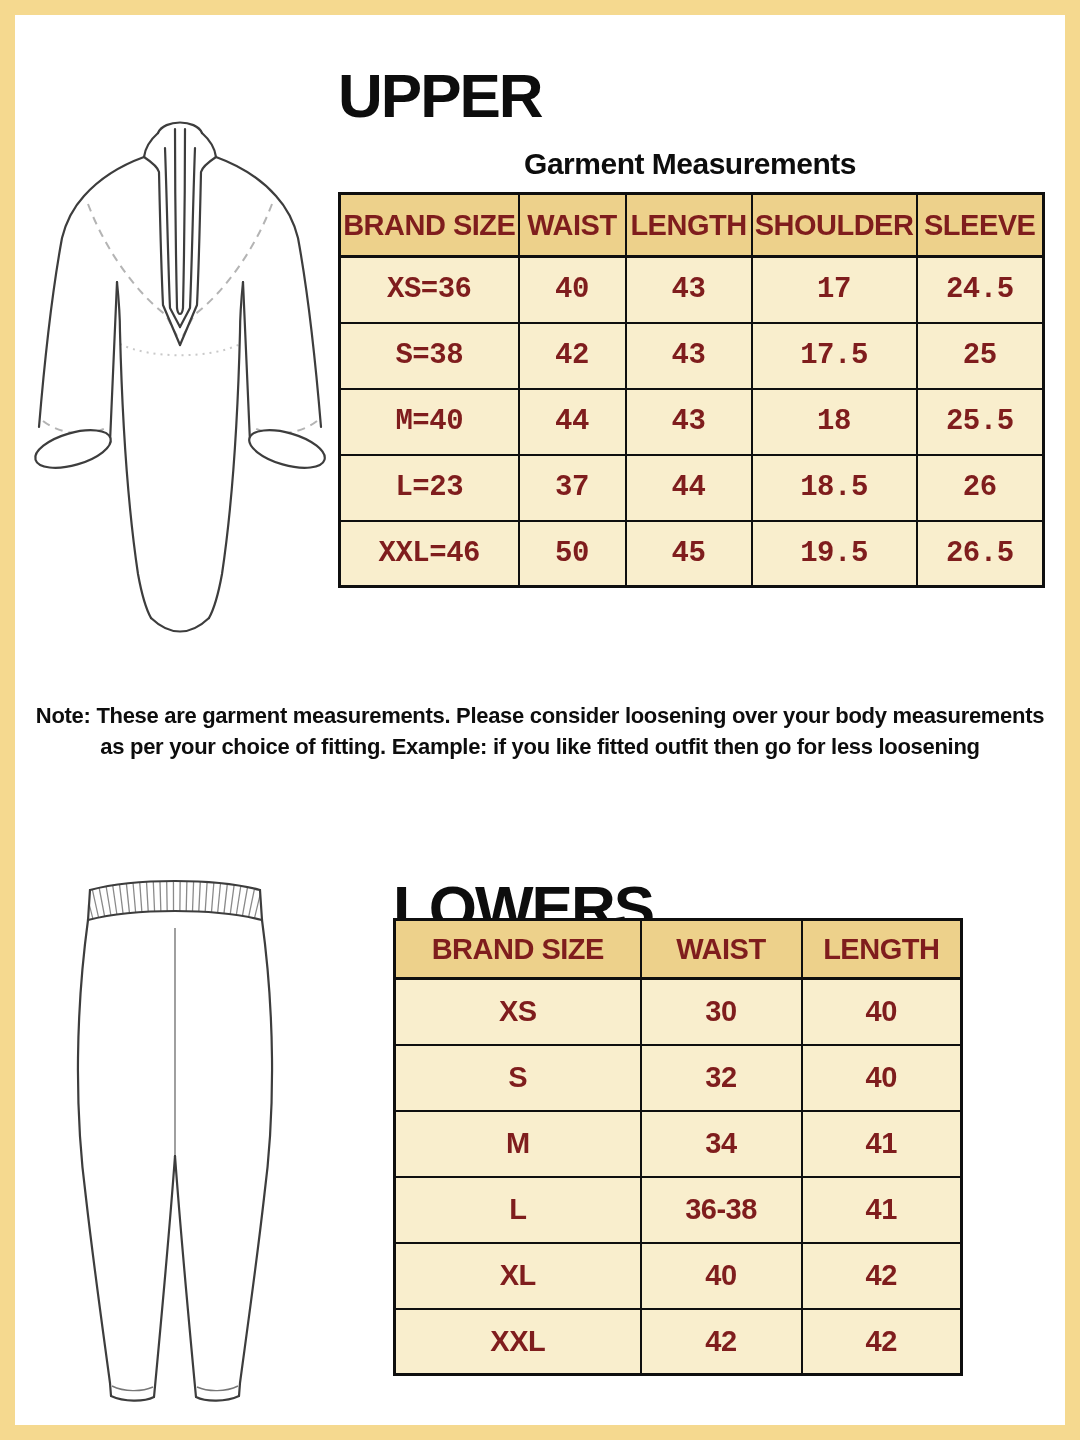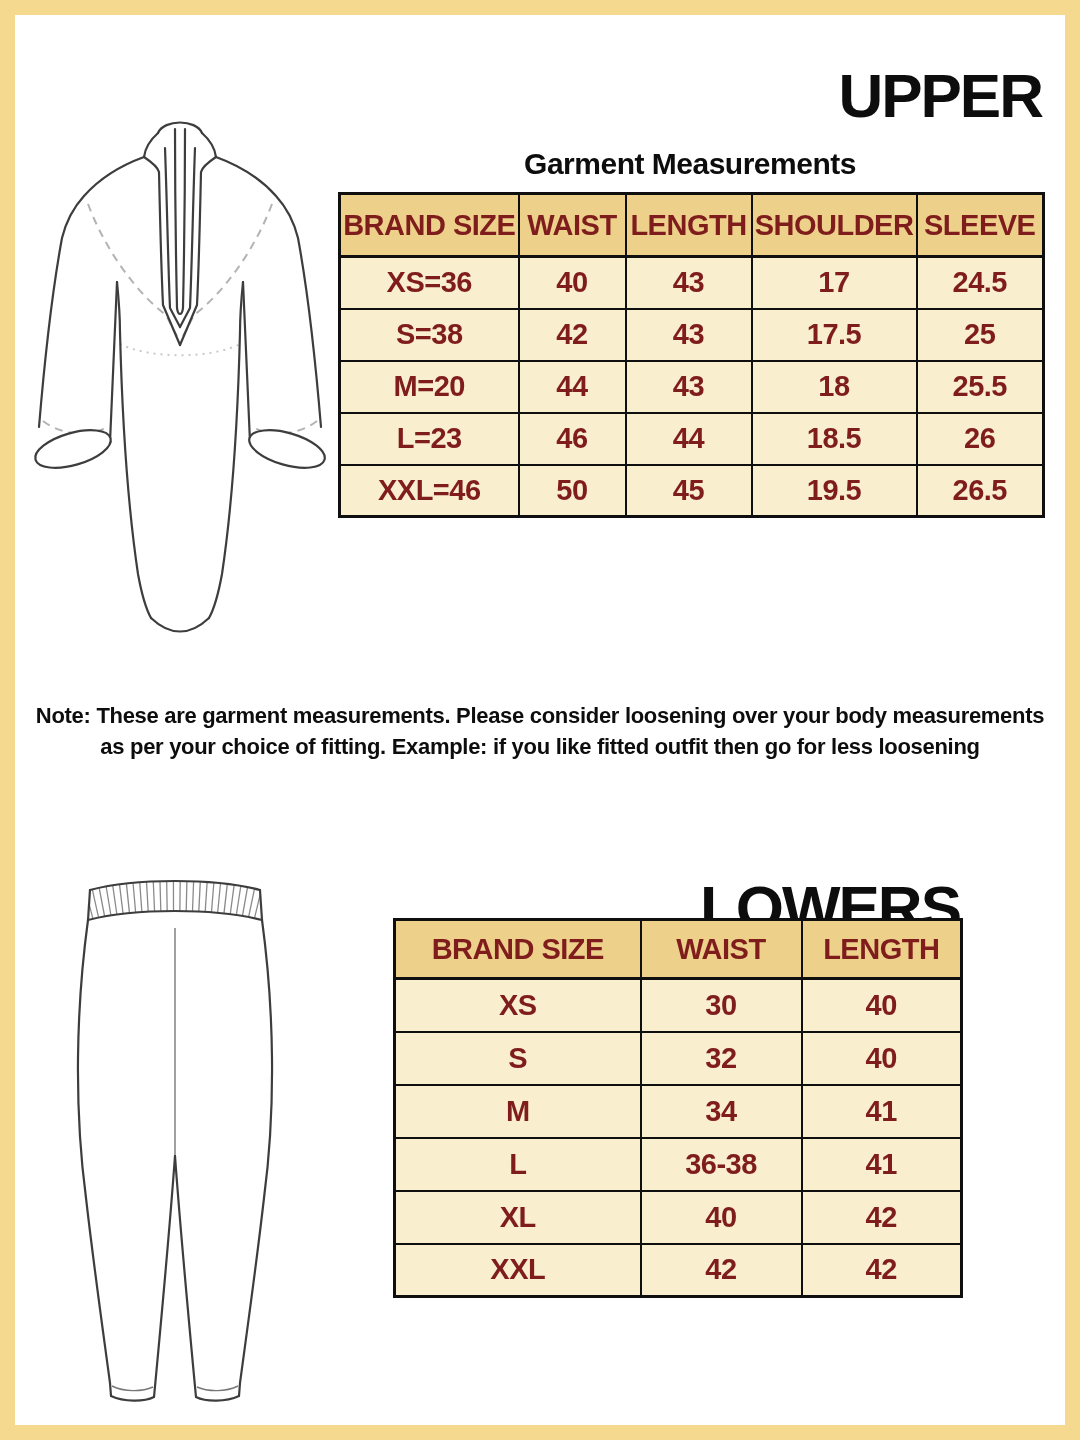--- a/index.html
+++ b/index.html
@@ -8,21 +8,21 @@
     width:1080px; height:1440px;
     box-sizing:border-box;
     background:#ffffff;
     border:15px solid var(--border-gold, #f5d98f);
     font-family:"Liberation Sans","DejaVu Sans",sans-serif;
     color:#111;
     overflow:hidden;
   }
   .abs { position:absolute; }
   .big-title {
-    text-align:right;
+    text-align:left;
     font-size:62px;
     font-weight:bold;
     letter-spacing:-2px;
     line-height:1;
     color:#0d0d0d;
   }
   .sub-title {
     text-align:center;
     font-size:30px;
     font-weight:bold;
@@ -46,23 +46,23 @@
   .tbl thead th {
     background:var(--header-gold, #edd18b);
     font-size:29px;
     border-bottom:3px solid #0f0f0f;
   }
   .tbl tbody td {
     background:var(--cell-cream, #f9eecd);
     font-size:29px;
   }
   .upper-table thead tr { height:63px; }
-  .upper-table tbody tr { height:52px; }
+  .upper-table tbody tr { height:66px;font-family:Liberation Mono, monospace; }
   .lower-table thead tr { height:59px; }
-  .lower-table tbody tr { height:53px; }
+  .lower-table tbody tr { height:66px; }
   .note {
     left:0; right:0;
     text-align:center;
     font-weight:bold;
     font-size:22px;
     line-height:31px;
     letter-spacing:-0.3px;
     color:#0d0d0d;
   }
   .note div { white-space:nowrap; }
@@ -145,29 +145,29 @@
         <td>24.5</td>
       </tr>
       <tr>
         <td>S=38</td>
         <td>42</td>
         <td>43</td>
         <td>17.5</td>
         <td>25</td>
       </tr>
       <tr>
-        <td>M=20</td>
+        <td>M=40</td>
         <td>44</td>
         <td>43</td>
         <td>18</td>
         <td>25.5</td>
       </tr>
       <tr>
         <td>L=23</td>
-        <td>46</td>
+        <td>37</td>
         <td>44</td>
         <td>18.5</td>
         <td>26</td>
       </tr>
       <tr>
         <td>XXL=46</td>
         <td>50</td>
         <td>45</td>
         <td>19.5</td>
         <td>26.5</td>

